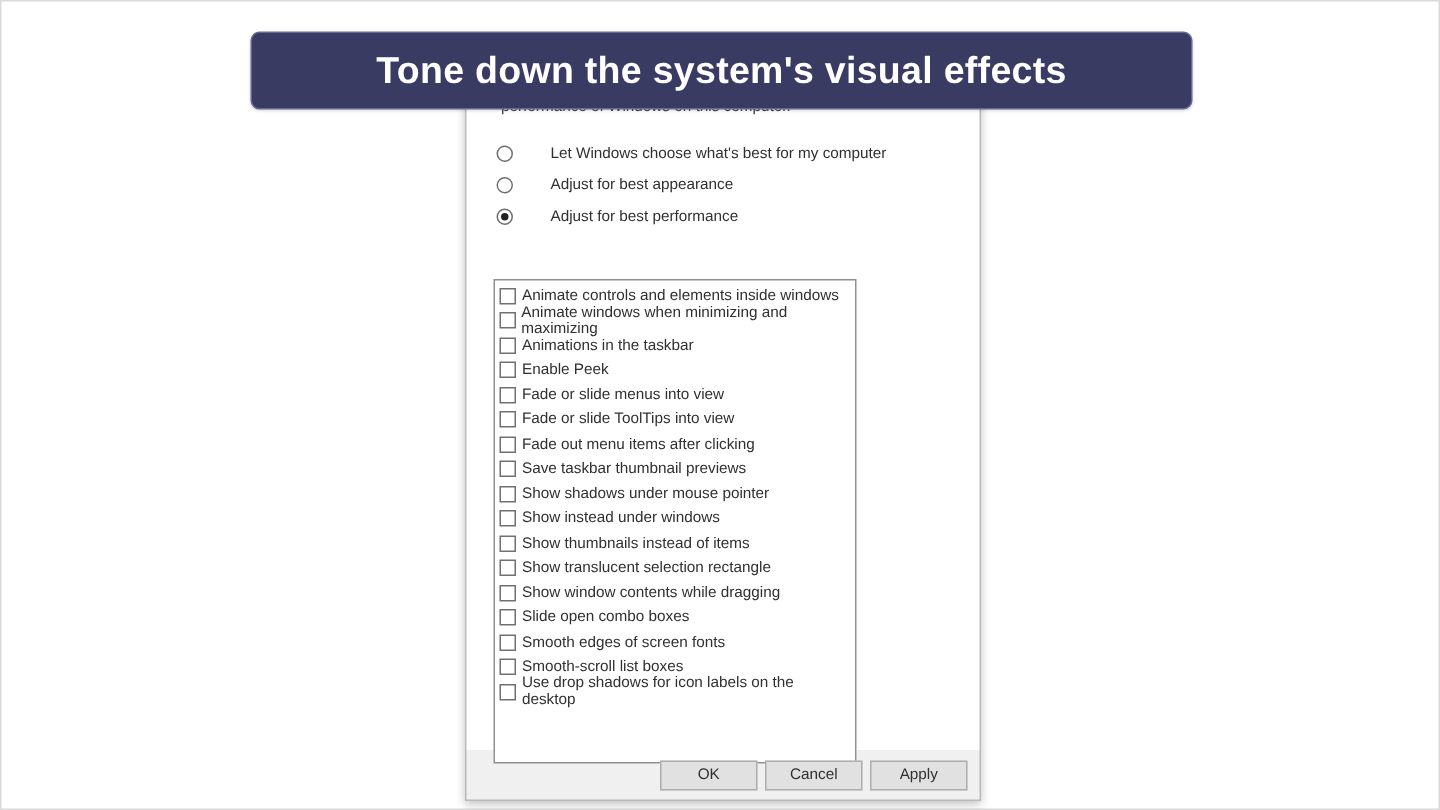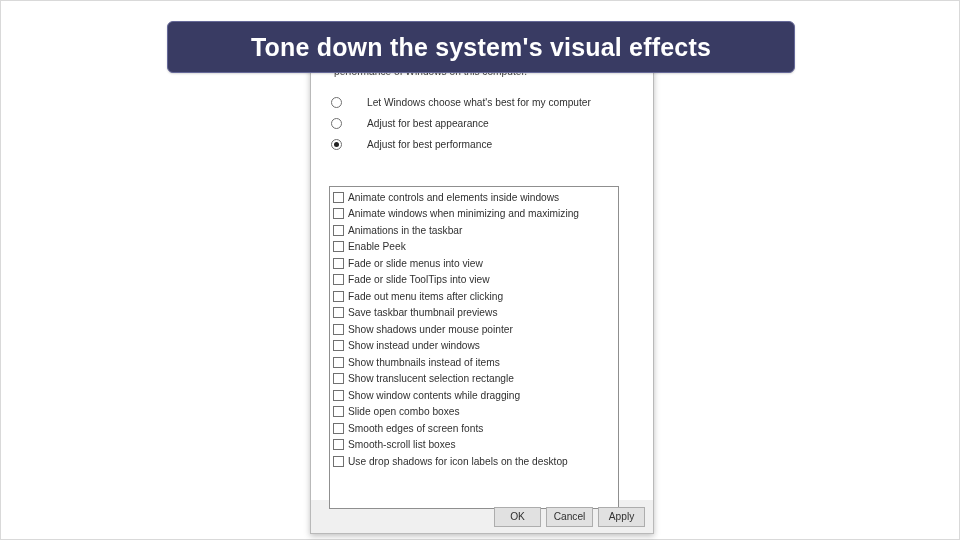--- a/index.html
+++ b/index.html
@@ -95,21 +95,21 @@
   }
   .radio-label {
     font-size: 10.2px;
     color: #303030;
     margin-left: 20px;
   }
   .checklist {
     position: absolute;
     top: 123px;
     left: 18px;
-    width: 290px;
+    width: 242px;
     height: 323px;
     border: 1px solid #8f8f8f;
     background: #ffffff;
     padding: 2px 3px;
   }
   .check-row {
     display: flex;
     align-items: center;
     height: 16.5px;
   }
@@ -128,21 +128,21 @@
     position: absolute;
     bottom: 0;
     right: 0;
     height: 33px;
     display: flex;
     align-items: center;
     padding: 0 8px;
     gap: 5px;
   }
   .btn {
-    width: 47px;
+    width: 65px;
     height: 20px;
     background: #e1e1e1;
     border: 1px solid #adadad;
     font-size: 10.2px;
     color: #303030;
     display: flex;
     align-items: center;
     justify-content: center;
     cursor: default;
   }

